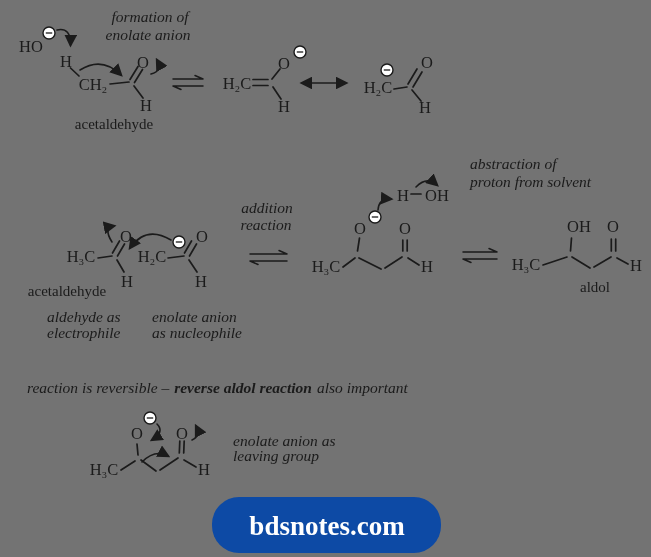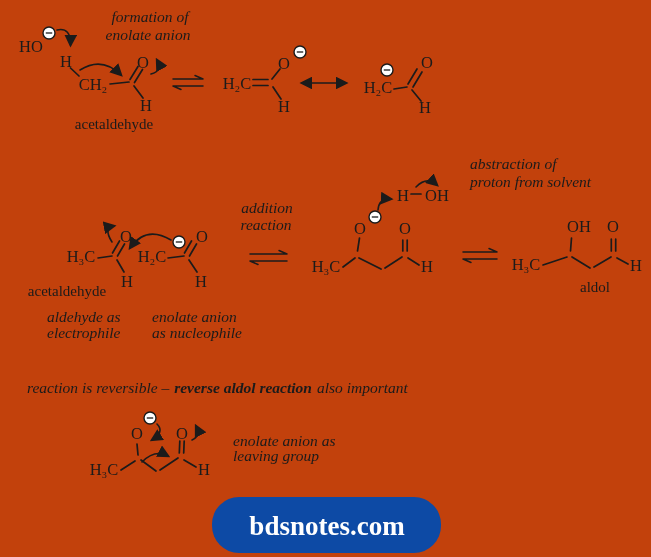--- a/index.html
+++ b/index.html
@@ -1,21 +1,21 @@
 <!DOCTYPE html>
 <html style="--ink: #1b1b1b; --banner-bg: #0d4aa5; --banner-text: #ffffff;"><head>
 <meta charset="utf-8">
 <style>
   :root{
     --ink:#1b1b1b;
     --banner-bg:#0d4aa5;
     --banner-text:#ffffff;
   }
   html,body{margin:0;padding:0;background:#ffffff;}
-  .page{position:relative;width:651px;height:557px;background:#c2410c;overflow:hidden;}
+  .page{position:relative;width:651px;height:557px;background:#737373;overflow:hidden;}
   svg{display:block;}
   .bond{stroke:var(--ink);stroke-width:1.7;fill:none;stroke-linecap:round;}
   .arrow{stroke:var(--ink);stroke-width:1.6;fill:none;stroke-linecap:round;}
   .harpoon{stroke:var(--ink);stroke-width:1.5;fill:none;stroke-linecap:round;stroke-linejoin:round;}
   .reso{stroke:var(--ink);stroke-width:1.6;}
   .atom{font:16.5px "Liberation Serif","DejaVu Serif",serif;fill:var(--ink);}
   .lbl{font:15px "Liberation Serif","DejaVu Serif",serif;fill:var(--ink);}
   .cap{font:italic 15.5px "Liberation Serif","DejaVu Serif",serif;fill:var(--ink);}
   .note{font:italic 15.5px "Liberation Serif","DejaVu Serif",serif;fill:var(--ink);}
   .nb{font-weight:bold;}

